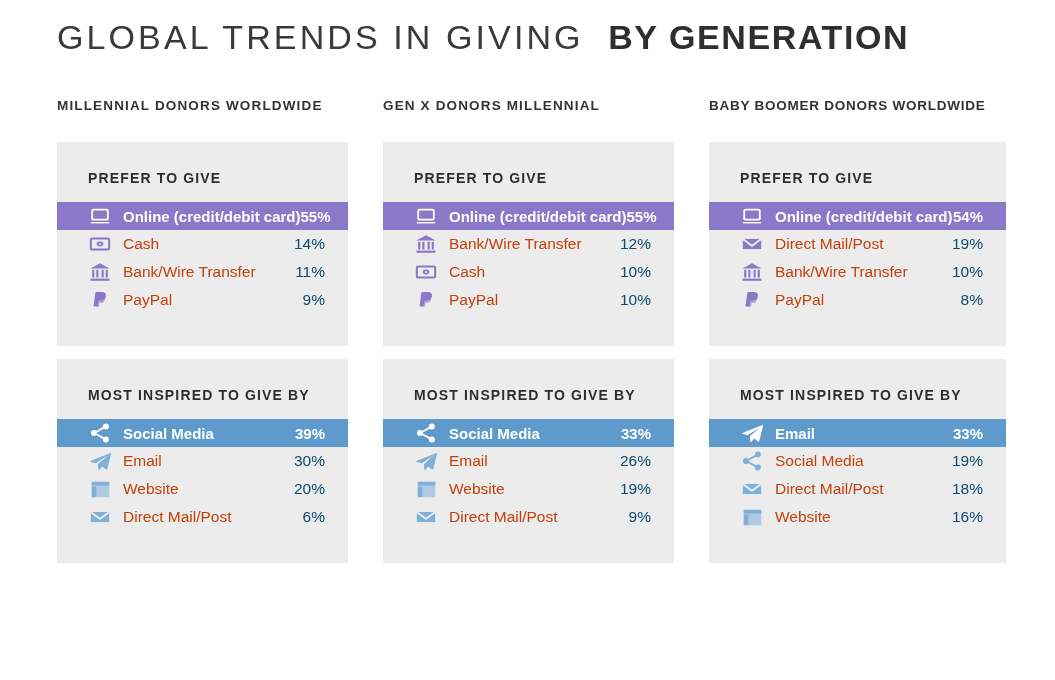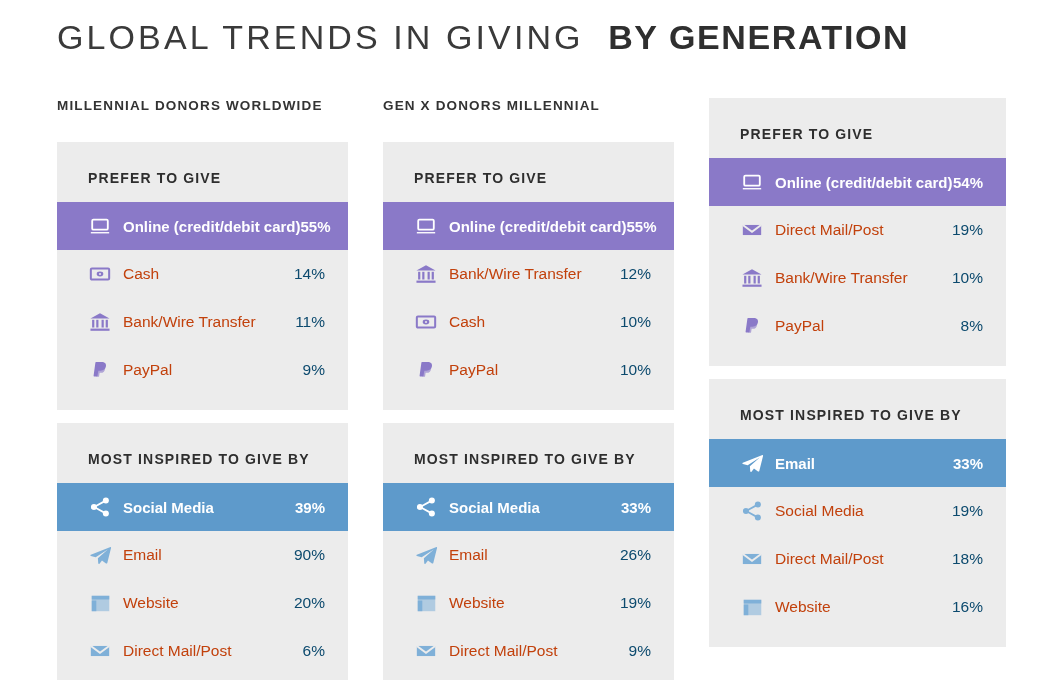--- a/index.html
+++ b/index.html
@@ -57,36 +57,36 @@
     letter-spacing: 1.15px;
     color: #333333;
     white-space: nowrap;
     margin-bottom: 29px;
   }
   .column.wide .col-header { letter-spacing: 0.75px; }
 
   
   .card {
     background: #ececec;
-    padding: 28px 0 16px 0;
+    padding: 28px 0 32px 0;
     margin-bottom: 13px;
   }
 
   .card-title {
     font-size: 14px;
     font-weight: 700;
     letter-spacing: 1.15px;
     color: #2e2e2e;
     padding: 0 0 16px 31px;
   }
 
   .row {
     display: flex;
     align-items: center;
-    height: 48px;
+    height: 28px;
     padding: 0 23px 0 31px;
   }
   .row.highlight-purple { background: #8a79c8; }
   .row.highlight-blue   { background: #5e9acb; }
 
   .row .icon {
     width: 24px;
     height: 24px;
     flex: 0 0 24px;
     display: flex;
@@ -190,21 +190,21 @@
             <span class="label">Social Media</span>
             <span class="value">39%</span>
           </div>
           <div class="row">
             <span class="icon">
               <svg width="23" height="23" viewBox="0 0 24 24" aria-hidden="true">
                 <path d="M22.4 3.1 1.9 11.2c-.6.25-.55 1.1.05 1.25l5 1.35 12.6-8.1-10.3 9.1.4 5.3c.05.7.9.95 1.3.4l2.6-3.3 4.2 3.1c.5.37 1.2.1 1.33-.5L23 4.05c.13-.62-.35-1.12-.93-.95z" fill="#7fb0d8"></path>
               </svg>
             </span>
             <span class="label">Email</span>
-            <span class="value">90%</span>
+            <span class="value">30%</span>
           </div>
           <div class="row">
             <span class="icon">
               <svg width="21" height="21" viewBox="0 0 24 24" aria-hidden="true">
                 <rect x="2" y="3.2" width="20" height="17.6" fill="#7fb0d8" opacity="0.55"></rect>
                 <rect x="2" y="3.2" width="20" height="4.2" fill="#7fb0d8"></rect>
                 <rect x="2" y="8.6" width="5.2" height="12.2" fill="#7fb0d8"></rect>
               </svg>
             </span>
             <span class="label">Website</span>
@@ -312,20 +312,21 @@
                 <path d="M2 6.5h20v11H2z" fill="#7fb0d8"></path>
                 <path d="M2 6.5 12 14 22 6.5" fill="none" stroke="#ececec" stroke-width="2.1"></path>
               </svg>
             </span>
             <span class="label">Direct Mail/Post</span>
             <span class="value">9%</span>
           </div>
         </div>
       </div>
       <div class="column wide">
+        <div class="col-header">BABY BOOMER DONORS WORLDWIDE</div>
         <div class="card">
           <div class="card-title">PREFER TO GIVE</div>
           <div class="row highlight-purple">
             <span class="icon">
               <svg width="22" height="22" viewBox="0 0 24 24" aria-hidden="true">
                 <rect x="3.5" y="5" width="17" height="11" rx="1.4" fill="none" stroke="#ffffff" stroke-width="2"></rect>
                 <path d="M2 18.6h20v1.5H2z" fill="#ffffff"></path>
               </svg>
             </span>
             <span class="label">Online (credit/debit card)</span>

